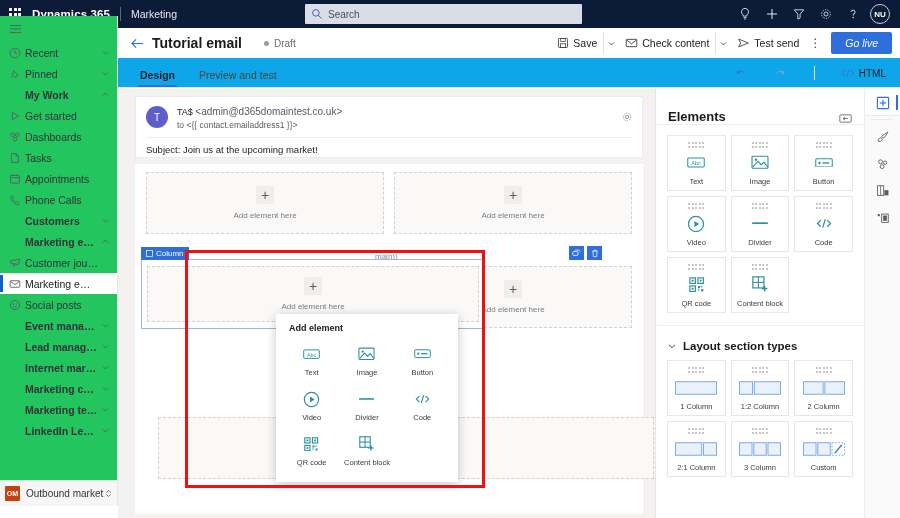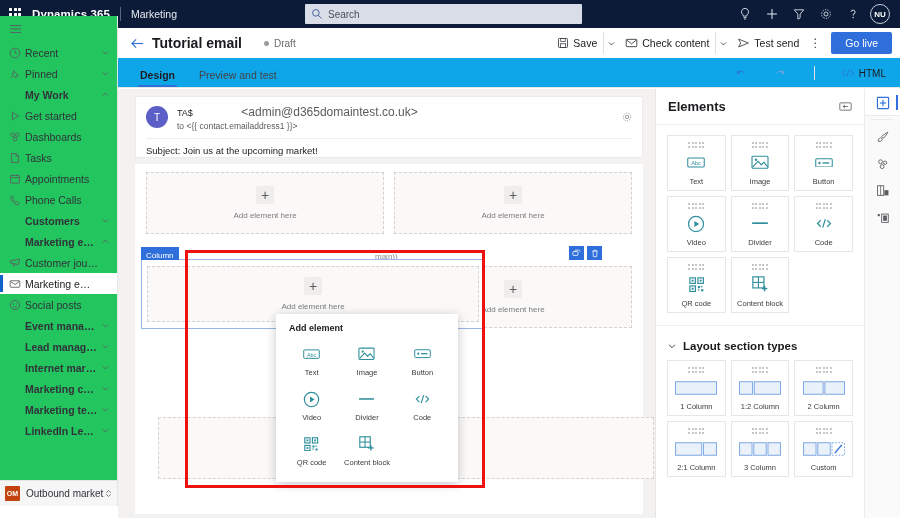--- a/index.html
+++ b/index.html
@@ -83,21 +83,21 @@
     display: flex; align-items: center; gap: 0; }
   .cmdbtn { display: flex; align-items: center; height: 22px; padding: 0 6px;
     cursor: pointer; font-size: 10.5px; color: #1b1b1f; border-radius: 2px; }
   .cmdbtn .cico { margin-right: 4px; display: flex; align-items: center; }
   .splitchev { width: 16px; height: 22px; display: flex; align-items: center;
     justify-content: center; cursor: pointer; border-left: 1px solid #e0e0e0; }
   .ellipsisbtn { width: 20px; height: 22px; display: flex; align-items: center;
     justify-content: center; cursor: pointer; font-size: 12px; color: #444; letter-spacing:0; }
   .golive { background: #2f6fdb; color: #fff; font-size: 10.5px; height: 22px;
     padding: 0 14px; display: flex; align-items: center; justify-content: center;
-    border-radius: 2px; cursor: pointer; margin-left: 6px; }
+    border-radius: 2px; cursor: pointer; margin-left: 6px; font-style: italic; }
 
   
   .tabbar { position: absolute; top: 58px; left: 118px; width: 782px; height: 30px;
     background: #0ea5e9; border-bottom: 1px solid #e6e6e6; display: flex; align-items: flex-end; }
   .tab { font-size: 10.5px; padding: 0 2px 6px 2px; margin-left: 20px; cursor: pointer;
     color: #444; position: relative; }
   .tab.active { font-weight: bold; color: #1b1b1f; }
   .tab.active::after { content: ""; position: absolute; left: 0; right: 0; bottom: 0;
     height: 2.5px; background: #2f6fdb; border-radius: 2px; }
   .tabright { position: absolute; right: 10px; bottom: 4px; display: flex;
@@ -112,21 +112,21 @@
   .canvasarea { position: absolute; top: 89px; left: 118px; width: 537px; height: 429px;
     background: #f3f2f1; overflow: hidden; }
   .emailcard { position: absolute; top: 7px; left: 17px; width: 508px; height: 62px;
     background: #fff; border: 1px solid #eceaea; }
   .ehead { display: flex; padding: 9px 10px 0 10px; }
   .eavatar { width: 22px; height: 22px; border-radius: 50%; background: #5b5fc7;
     color: #fff; font-size: 10px; display: flex; align-items: center;
     justify-content: center; flex: none; }
   .emeta { margin-left: 9px; line-height: 12.5px; padding-top: 0px; }
   .efrom { font-size: 9px; color: #1b1b1f; }
-  .efrom .addr { color: #5b5b60; font-size: 12px; margin-left: 46px; }
+  .efrom .addr { color: #5b5b60; font-size: 10px; }
   .eto { font-size: 8.5px; color: #5b5b60; }
   .egear { position: absolute; right: 9px; top: 12px; cursor: pointer; }
   .edivider { height: 1px; background: #eeeeee; margin: 6px 10px 0 10px; }
   .esubject { font-size: 9.5px; color: #1b1b1f; padding: 6px 10px 0 10px; }
 
   .emailbody { position: absolute; top: 75px; left: 17px; width: 508px; height: 350px;
     background: #fff; }
 
   
   .droprow { display: flex; gap: 0; padding: 0 6px; }
@@ -136,21 +136,21 @@
   .plusbox { width: 18px; height: 18px; background: #efeeed; display: flex;
     align-items: center; justify-content: center; color: #5b5b60; font-size: 14px;
     line-height: 1; border-radius: 1px; }
   .droplbl { font-size: 8px; color: #7a7a7f; margin-top: 7px; }
 
   
   .selsection { position: absolute; left: 23px; top: 170px; width: 344px;
     border: 1px solid #9ab6e8; background: #fff; }
   .seltag { position: absolute; left: -1px; top: -13px; height: 13px;
     background: #2f6fdb; color: #fff; font-size: 8px; display: flex;
-    align-items: center; padding: 0 5px; gap: 3px; cursor: pointer; flex-direction: column; }
+    align-items: center; padding: 0 5px; gap: 3px; cursor: pointer; }
   .seltoolbar { position: absolute; right: -118px; top: -14px; display: flex; gap: 3px; }
   .stbtn { width: 15px; height: 14px; background: #2f6fdb; display: flex;
     align-items: center; justify-content: center; cursor: pointer; }
   .selrow { display: flex; }
   .selcell { flex: 1; margin: 6px 5px; border: 1px dashed #d4d2d0; background: #faf9f8;
     height: 56px; display: flex; flex-direction: column; align-items: center;
     justify-content: center; cursor: pointer; }
 
   .footrow { position: absolute; left: 23px; top: 253px; width: 496px; height: 62px;
     border: 1px dashed #d4d2d0; background: #faf9f8; }
@@ -169,21 +169,21 @@
   .popgrid { display: grid; grid-template-columns: repeat(3, 1fr); row-gap: 6px;
     padding: 0 8px; }
   .popitem { display: flex; flex-direction: column; align-items: center; cursor: pointer;
     padding: 3px 0; }
   .popico { height: 20px; display: flex; align-items: center; justify-content: center; }
   .poplbl { font-size: 7.5px; color: #3b3b40; margin-top: 4px; white-space: nowrap; }
 
   
   .rightpanel { position: absolute; top: 89px; left: 655px; width: 209px; height: 429px;
     background: #fff; border-left: 1px solid #e6e6e6; overflow: hidden; }
-  .rp-header { height: 36px; display: flex; align-items: center; padding: 0 12px;
+  .rp-header { height: 36px; display: flex; align-items: flex-end; padding: 0 12px;
     border-bottom: 1px solid #eeeeee; }
   .rp-title { font-size: 13px; font-weight: bold; color: #1b1b1f; flex: 1; }
   .rp-collapse { cursor: pointer; display: flex; align-items: center; }
   .cardgrid { display: grid; grid-template-columns: repeat(3, 1fr); gap: 5px;
     padding: 10px 11px 0 11px; }
   .ecard { border: 1px solid #e6e6e6; height: 56px; display: flex; flex-direction: column;
     align-items: center; justify-content: flex-start; padding-top: 6px; cursor: grab;
     background: #fff; }
   .grip { display: grid; grid-template-columns: repeat(5, 2px); grid-template-rows: repeat(2, 2px);
     gap: 1.5px; margin-bottom: 5px; }

